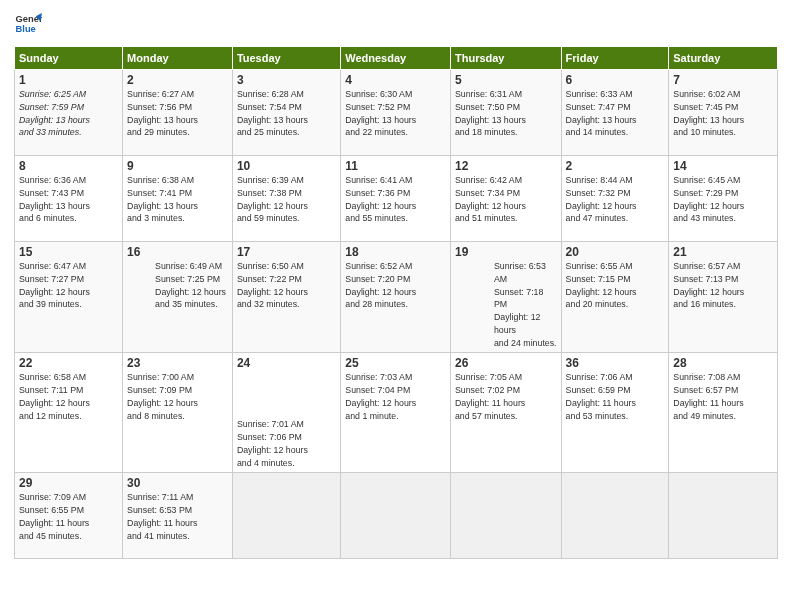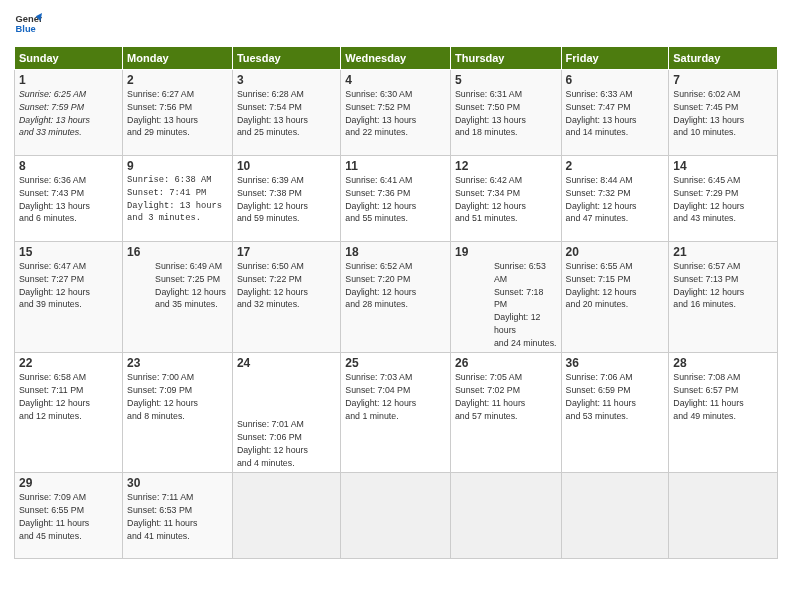--- a/index.html
+++ b/index.html
@@ -171,21 +171,21 @@
         <tr>
           <td>
             <span class="day-num">8</span>
             <div class="day-info" style="white-space: pre-line;">Sunrise: 6:36 AM
 Sunset: 7:43 PM
 Daylight: 13 hours
 and 6 minutes.</div>
           </td>
           <td>
             <span class="day-num">9</span>
-            <div class="day-info" style="white-space: pre-line; font-family: Liberation Mono, monospace;">Sunrise: 6:38 AM
+            <div class="day-info" style="white-space: pre-line;">Sunrise: 6:38 AM
 Sunset: 7:41 PM
 Daylight: 13 hours
 and 3 minutes.</div>
           </td>
           <td>
             <span class="day-num">10</span>
             <div class="day-info" style="white-space: pre-line;">Sunrise: 6:39 AM
 Sunset: 7:38 PM
 Daylight: 12 hours
 and 59 minutes.</div>

